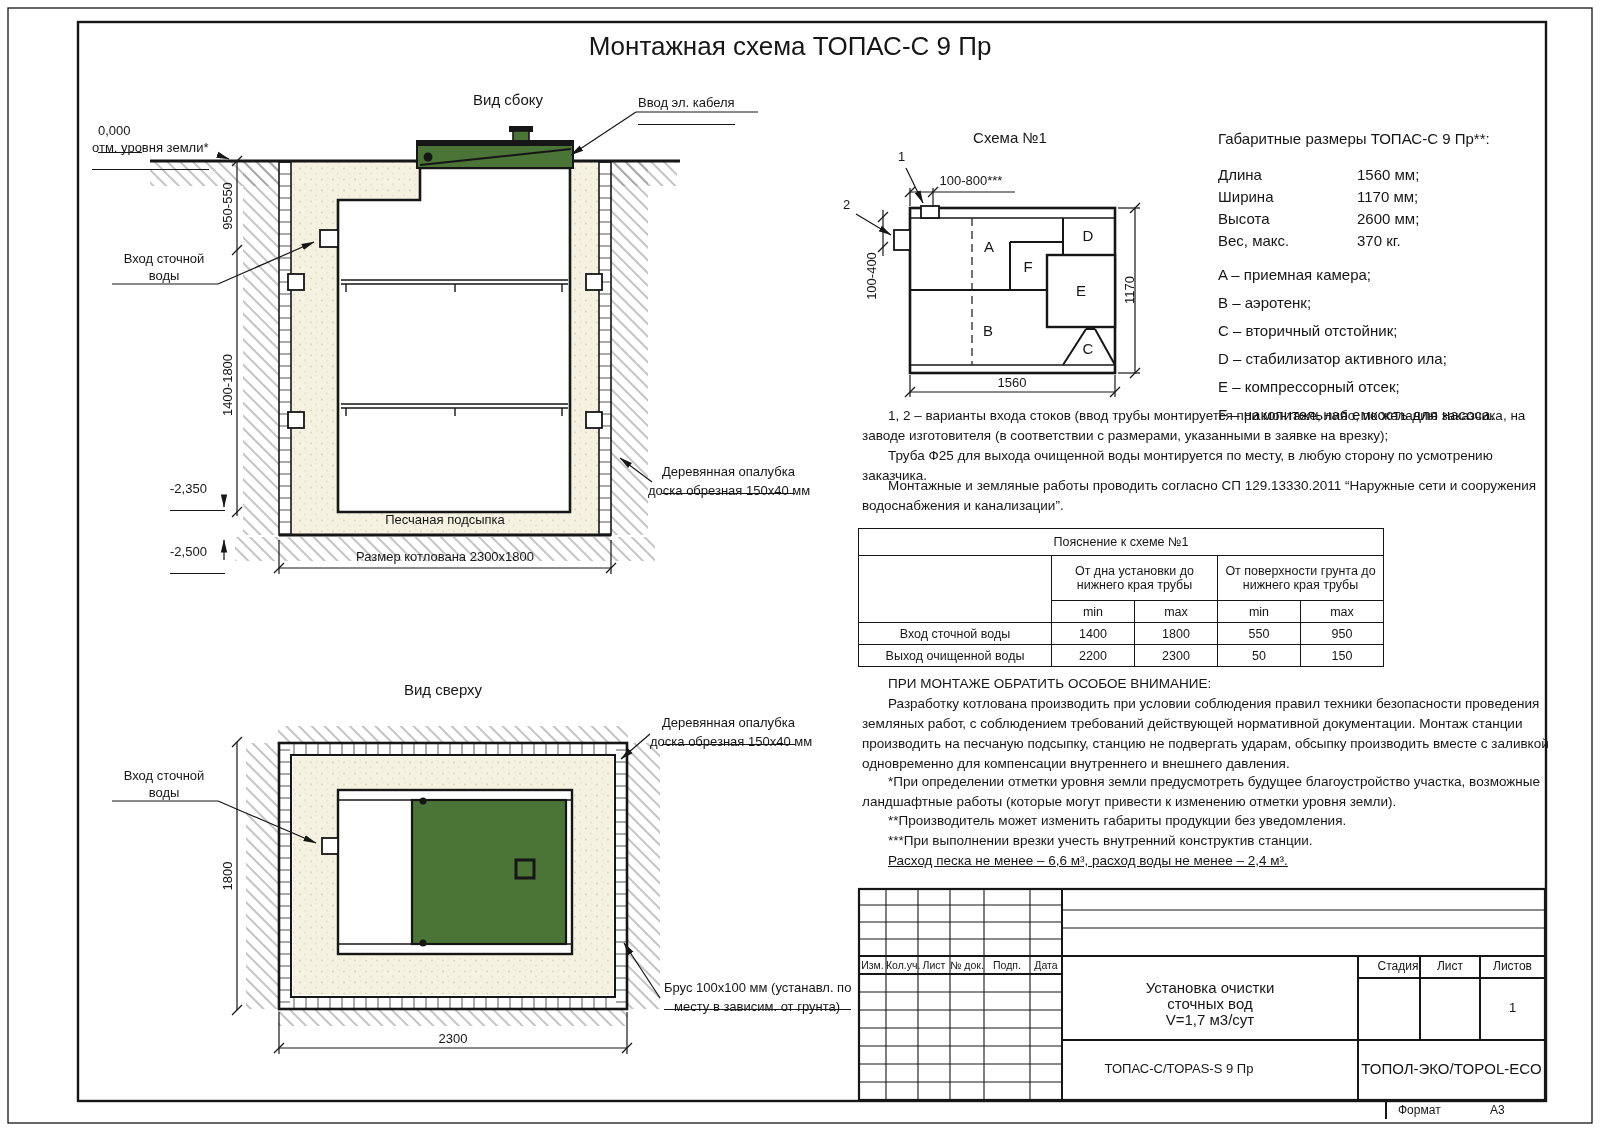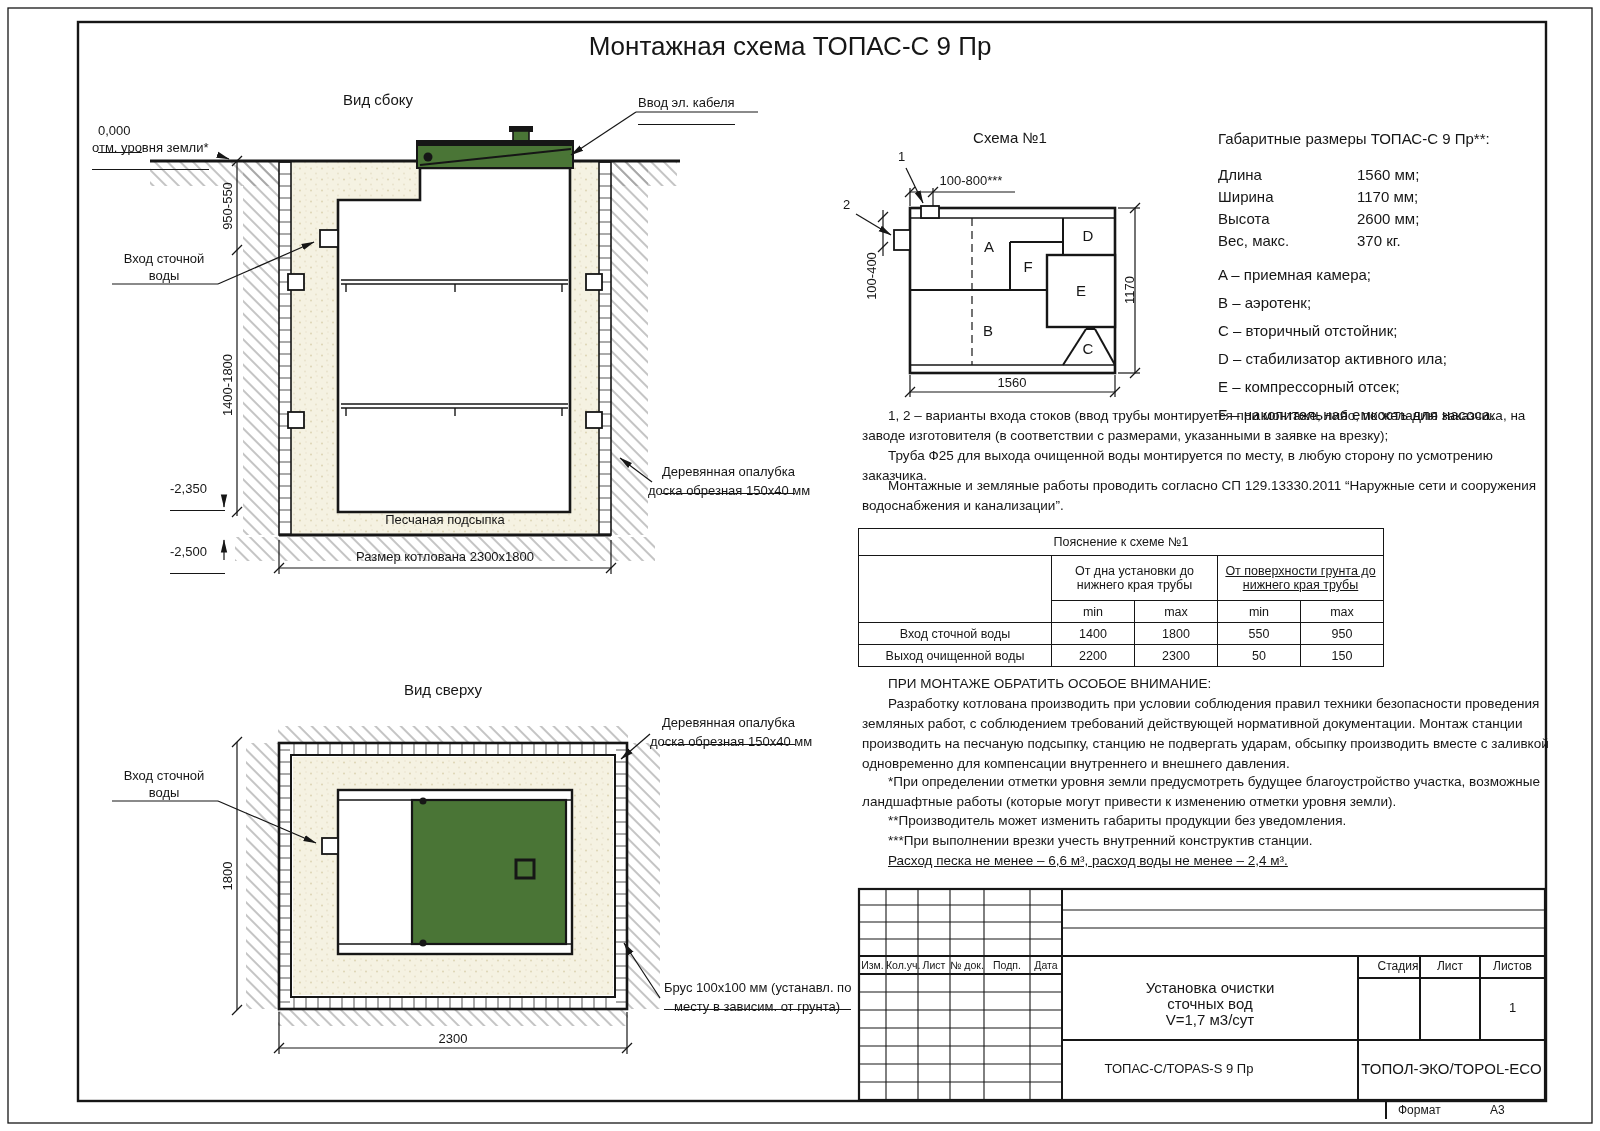--- a/index.html
+++ b/index.html
@@ -246,21 +246,21 @@
       <line x1="1420" y1="956" x2="1420" y2="1040"></line>
       <line x1="1480" y1="956" x2="1480" y2="1040"></line>
       <line x1="1358" y1="978" x2="1545" y2="978"></line>
       <line x1="1386" y1="1101" x2="1386" y2="1119"></line>
     </g>
   </g>
 </svg>
 
 <div class="lbl s26" style="left:480px;top:32px;width:620px;text-align:center;">Монтажная схема ТОПАС-С 9 Пр</div>
 
-<div class="lbl s15" style="left:343px;top:91px;width:200px;text-align:left;">Вид сбоку</div>
+<div class="lbl s15" style="left:343px;top:91px;width:200px;text-align:right;">Вид сбоку</div>
 <div class="lbl flag" style="left:638px;top:96px;">Ввод эл. кабеля</div>
 <div class="lbl flag" style="left:98px;top:124px;width:44px;">0,000</div>
 <div class="lbl flag" style="left:92px;top:141px;">отм. уровня земли*</div>
 <div class="lbl rot" style="left:228px;top:206px;">950-550</div>
 <div class="lbl rot" style="left:228px;top:385px;">1400-1800</div>
 <div class="lbl" style="left:112px;top:252px;width:104px;text-align:center;">Вход сточной</div>
 <div class="lbl" style="left:112px;top:269px;width:104px;text-align:center;">воды</div>
 <div class="lbl flag" style="left:170px;top:482px;width:55px;">-2,350</div>
 <div class="lbl flag" style="left:170px;top:545px;width:55px;">-2,500</div>
 <div class="lbl" style="left:345px;top:513px;width:200px;text-align:center;">Песчаная подсыпка</div>
@@ -318,21 +318,21 @@
 </div>
 
 <table class="exp">
   <tbody>
         <tr>
           <td colspan="5" style="height:26px;">Пояснение к схеме №1</td>
         </tr>
   <tr>
     <td rowspan="2" style="width:186px;"></td>
     <td colspan="2" style="height:44px;width:152px;">От дна установки до нижнего края трубы</td>
-    <td colspan="2" style="width:152px;text-decoration:underline;">От поверхности грунта до нижнего края трубы</td>
+    <td colspan="2" style="width:152px;">От поверхности грунта до нижнего края трубы</td>
   </tr>
   <tr style="height:22px;">
     <td style="width:76px;">min</td>
     <td style="width:76px;">max</td>
     <td style="width:76px;">min</td>
     <td style="width:76px;">max</td>
   </tr>
   <tr style="height:22px;">
     <td>Вход сточной воды</td>
     <td>1400</td>

